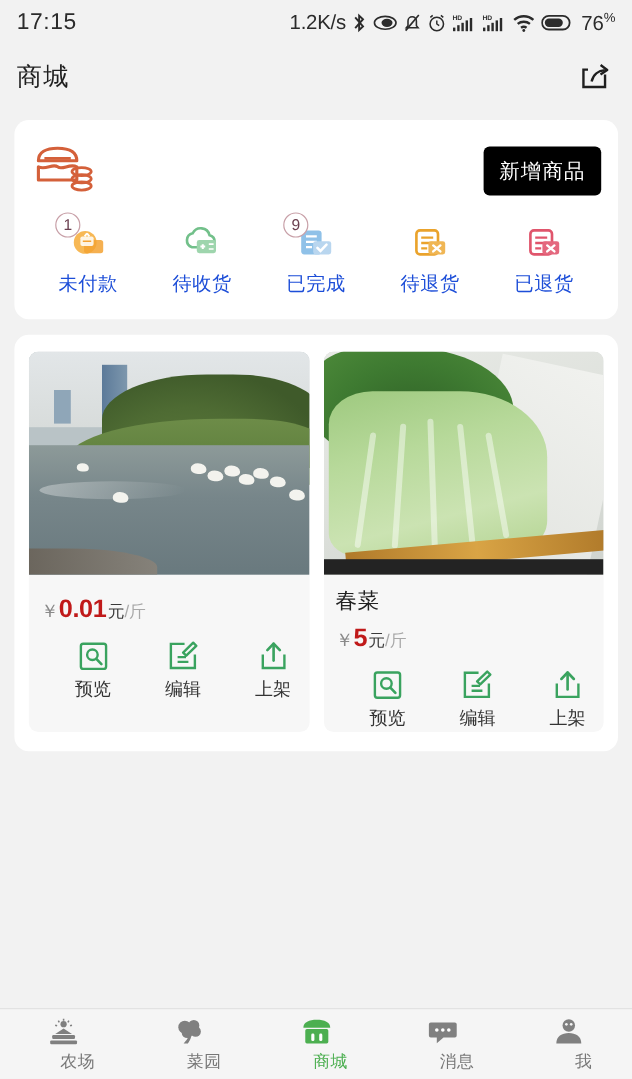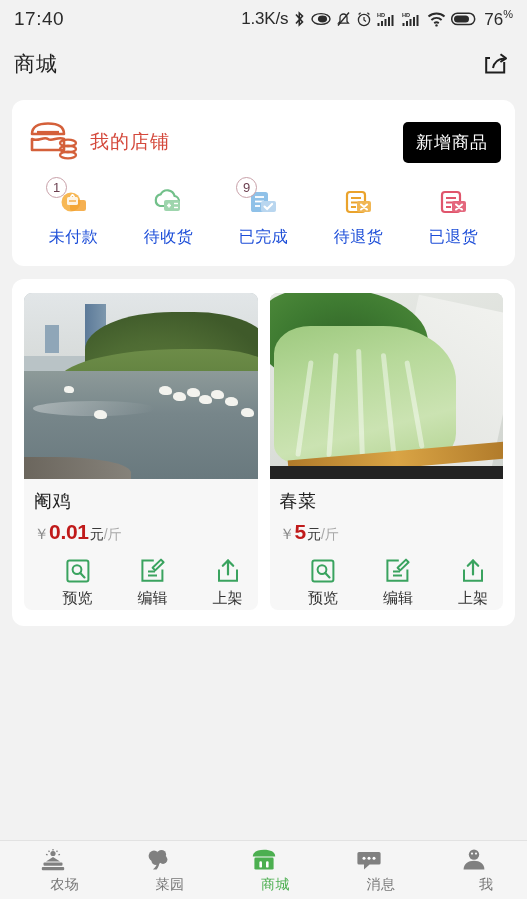--- a/index.html
+++ b/index.html
@@ -138,23 +138,23 @@
   .goldstrip { position:absolute; left:8%; bottom:6%; width:94%; height:9%;
                background: linear-gradient(90deg,#b07a2a,#d9a445,#b07a2a); transform: rotate(-5deg); }
   .darkbase { position:absolute; left:0; bottom:0; width:100%; height:7%; background:#232323; }
 </style>
 </head>
 <body>
 
 <div class="phone">
 
   <div class="statusbar">
-    <span class="sb-time">17:40</span>
+    <span class="sb-time">17:15</span>
     <div class="sb-right">
-      <span class="sb-net">1.3K/s</span>
+      <span class="sb-net">1.2K/s</span>
       <span class="sb-ico">
         <svg width="13" height="18" viewBox="0 0 13 18">
             <path d="M3 4.5 L9.5 12 L6.3 15 V3 L9.5 6 L3 13.5" fill="none" stroke="#2b2b2b" stroke-width="1.6"></path>
           </svg>
       </span>
       <span class="sb-ico">
         <svg width="20" height="14" viewBox="0 0 20 14">
             <ellipse cx="10" cy="7" rx="9" ry="5.4" fill="none" stroke="#2b2b2b" stroke-width="1.4"></ellipse>
             <ellipse cx="11.5" cy="7" rx="4.6" ry="3.4" fill="#2b2b2b"></ellipse>
           </svg>
@@ -226,21 +226,20 @@
       <span class="shop-icon">
         <svg width="54" height="44" viewBox="0 0 54 44">
           <path d="M6 14 C6 7, 12 3.5, 22 3.5 C32 3.5, 38 7, 38 14 Z" fill="none" stroke="#d4603a" stroke-width="2.6" stroke-linejoin="round"></path>
           <line x1="11" y1="12" x2="33" y2="12" stroke="#d4603a" stroke-width="2.2"></line>
           <path d="M6 19 C12 22, 18 16, 22 19 C26 22, 32 16, 38 19 L38 30 L6 30 Z" fill="none" stroke="#d4603a" stroke-width="2.6" stroke-linejoin="round"></path>
           <ellipse cx="42" cy="23" rx="8" ry="3.4" fill="none" stroke="#d4603a" stroke-width="2.3"></ellipse>
           <ellipse cx="42" cy="29" rx="8" ry="3.4" fill="none" stroke="#d4603a" stroke-width="2.3"></ellipse>
           <ellipse cx="42" cy="35" rx="8" ry="3.4" fill="none" stroke="#d4603a" stroke-width="2.3"></ellipse>
         </svg>
       </span>
-      <span class="shop-name">我的店铺</span>
       <button class="add-btn">新增商品</button>
     </div>
 
     <div class="statrow">
 
       <div class="stat">
         <span class="stat-ico">
           <svg width="32" height="30" viewBox="0 0 32 30">
             <circle cx="13" cy="14" r="9.5" fill="#f7b44c" opacity=".95"></circle>
             <rect x="12" y="12" width="16" height="11" rx="2.2" fill="#f3a233" opacity=".85"></rect>
@@ -332,21 +331,20 @@
             <div class="duck" style="left:70%;top:51%"></div>
             <div class="duck" style="left:75%;top:55%"></div>
             <div class="duck" style="left:80%;top:52%"></div>
             <div class="duck" style="left:86%;top:56%"></div>
             <div class="duck" style="left:30%;top:63%"></div>
             <div class="duck" style="left:17%;top:50%;width:10px;height:7px"></div>
             <div class="duck" style="left:93%;top:62%"></div>
           </div>
         </div>
         <div class="prod-body">
-          <div class="prod-title">阉鸡</div>
           <div class="prod-price">
             <span class="yen">￥</span>
             <span class="amt">0.01</span>
             <span class="yuan">元</span>
             <span class="unit">/斤</span>
           </div>
         </div>
         <div class="prod-actions">
           <div class="act">
             <span class="act-ico">

